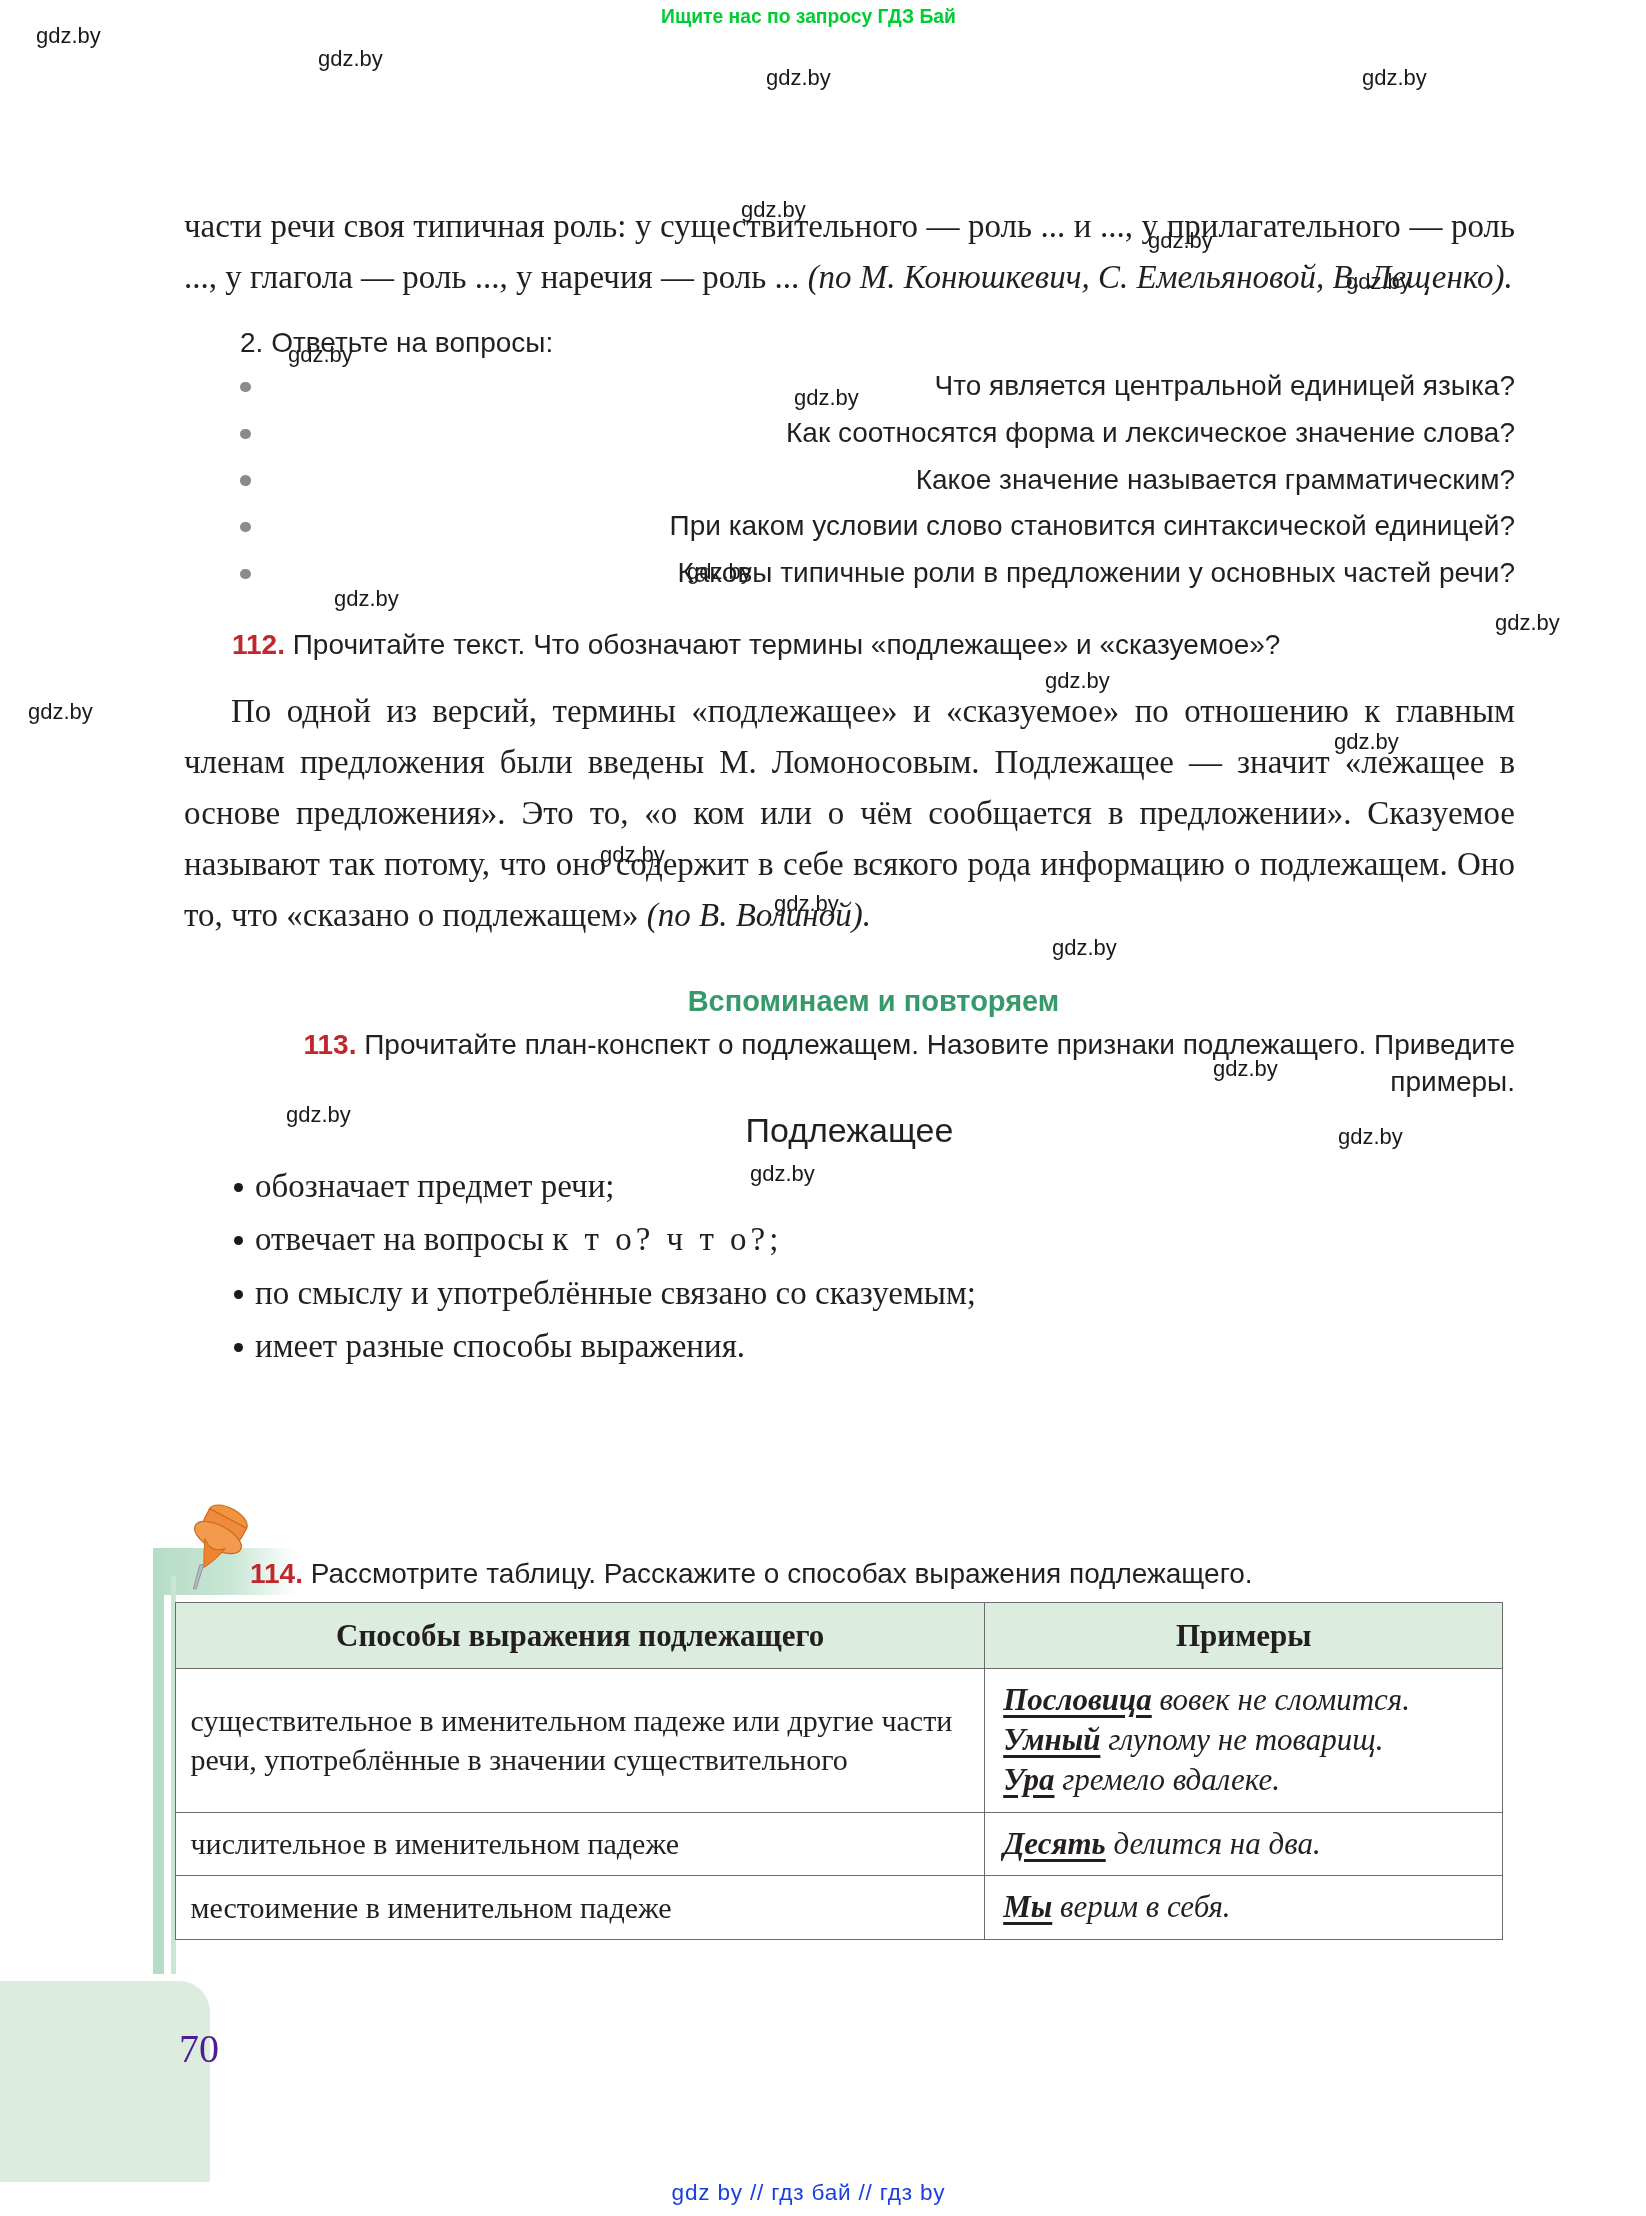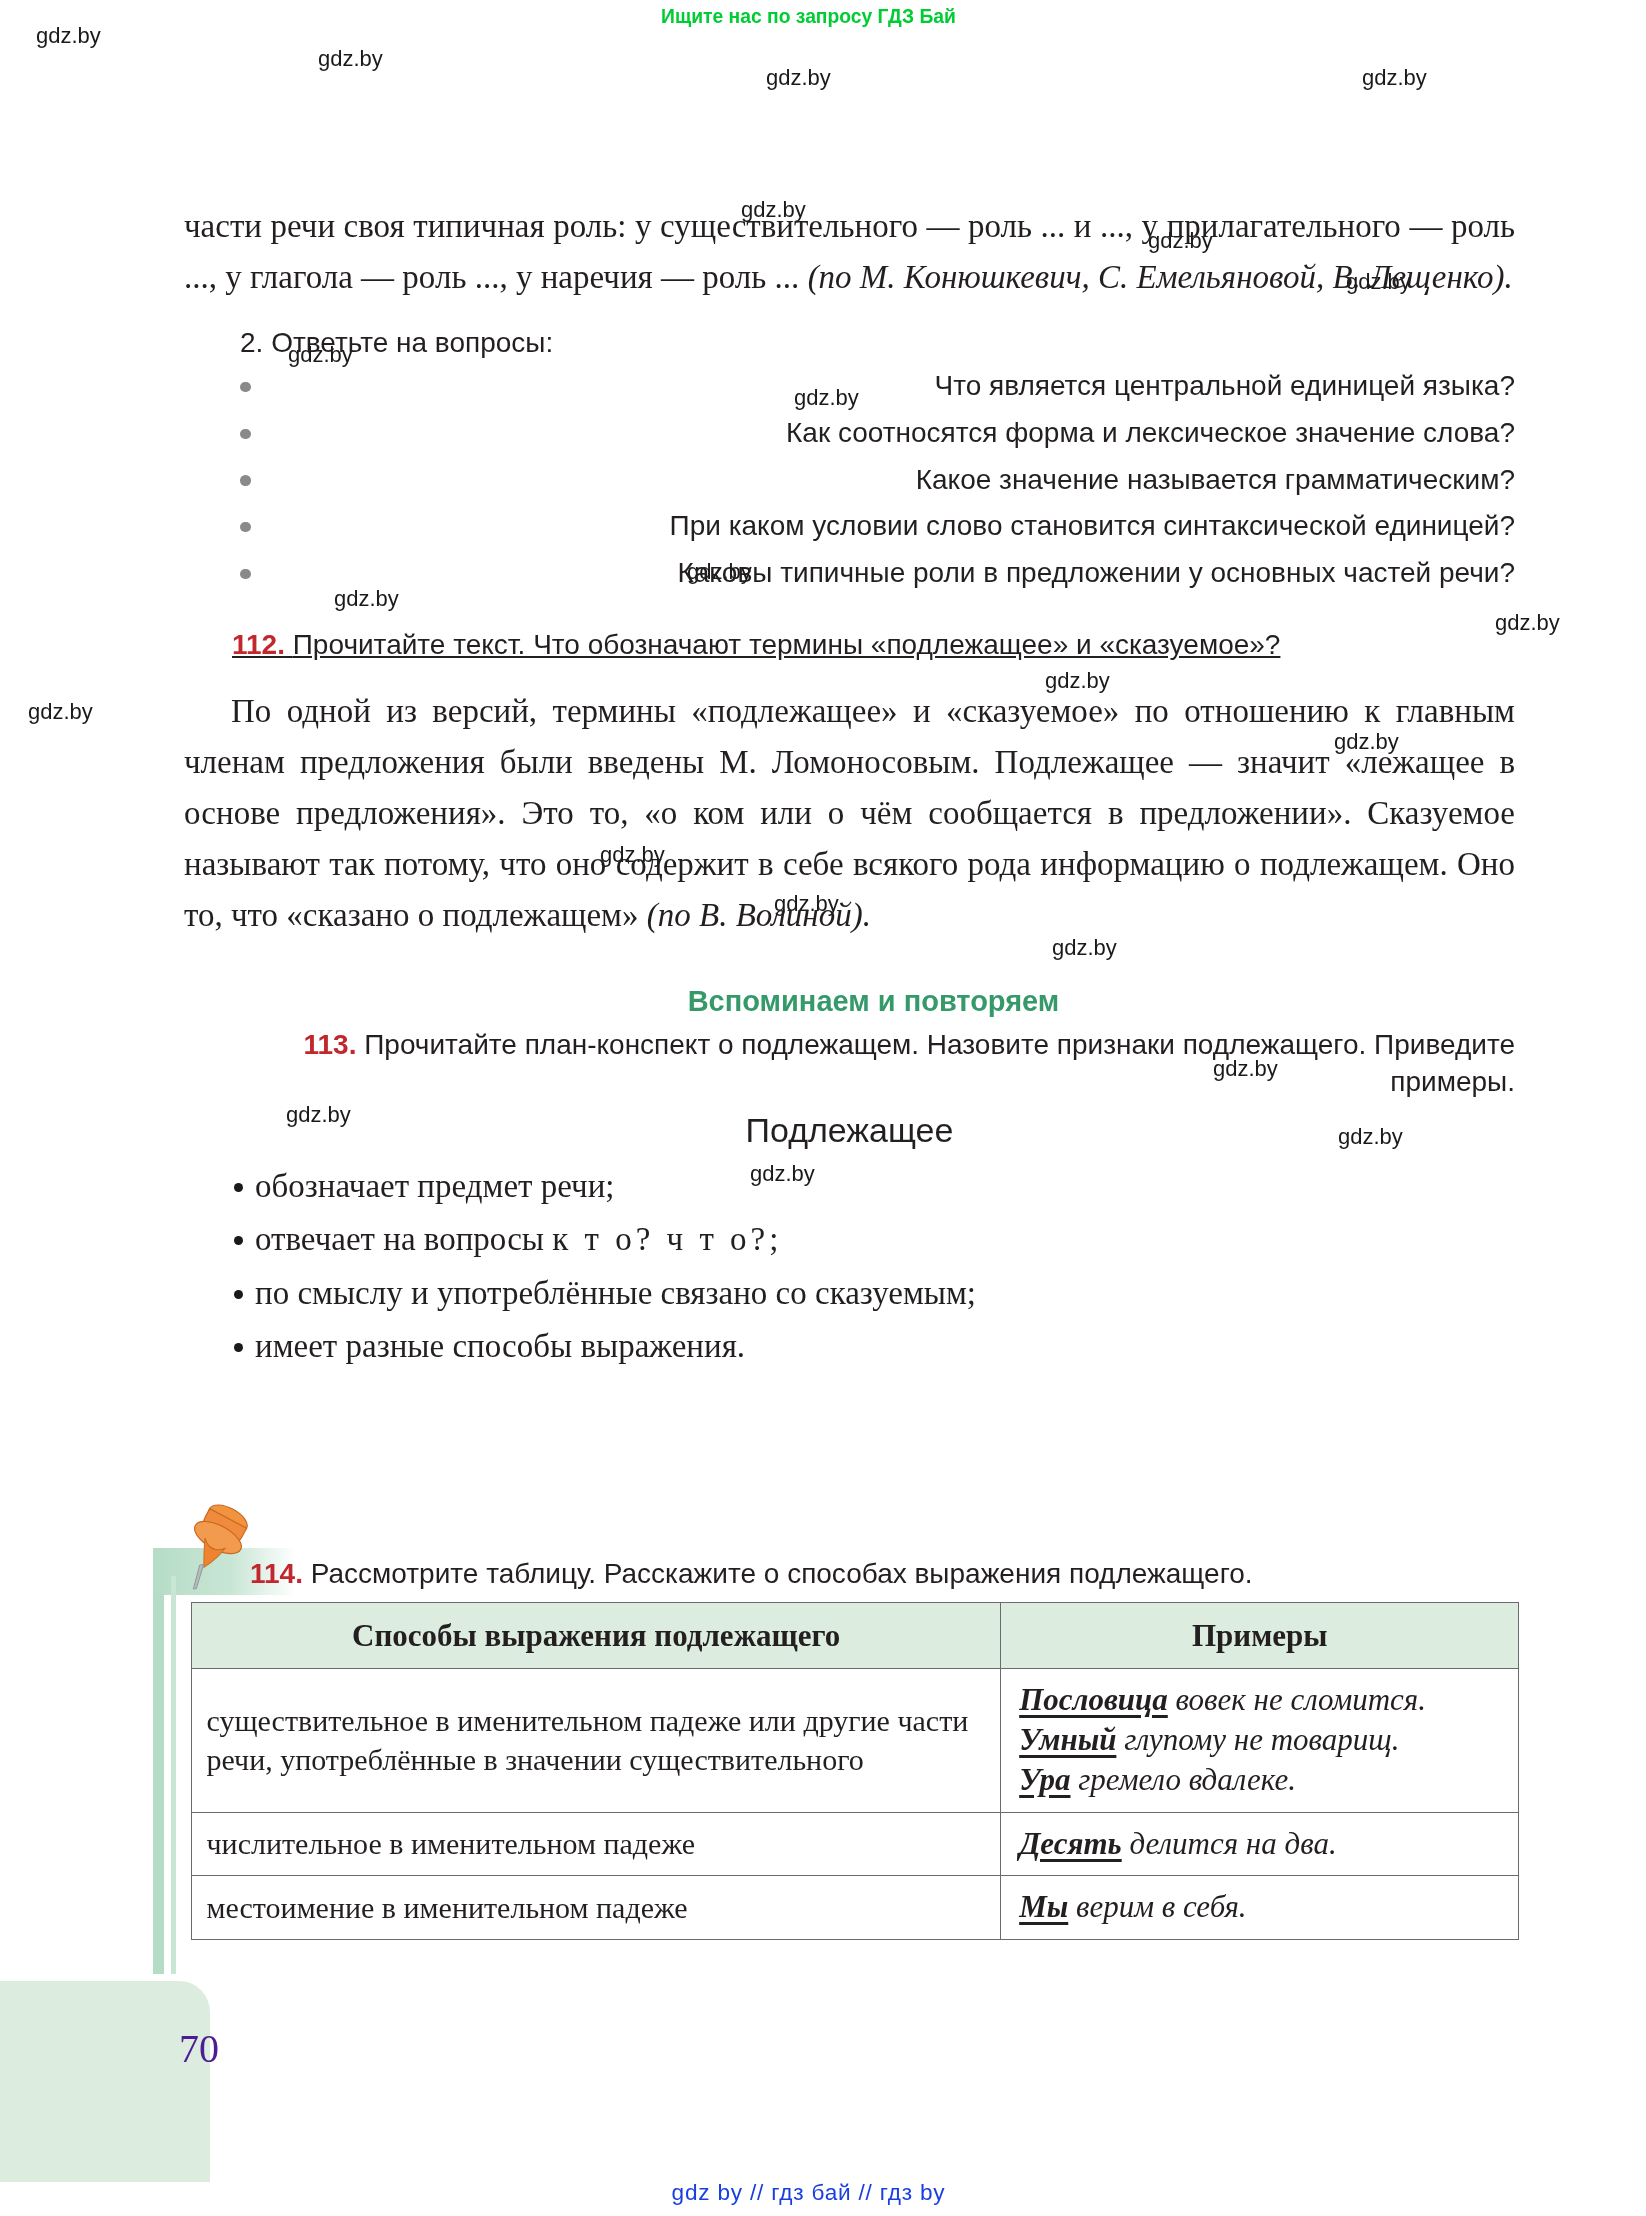--- a/index.html
+++ b/index.html
@@ -190,21 +190,21 @@
     position: absolute;
     left: 176px;
     top: 1499px;
     width: 77px;
     height: 97px;
   }
 
   
   .tbl-wrap {
     position: absolute;
-    left: 191px;
+    left: 175px;
     top: 1602px;
     width: 1328px;
   }
   table.spec {
     border-collapse: collapse;
     width: 100%;
     table-layout: fixed;
   }
   table.spec th, table.spec td {
     border: 1.6px solid #6b6b6b;
@@ -303,21 +303,21 @@
     <p class="sans-line" style="margin-top:21px; padding-left:56px;">2. Ответьте на вопросы:</p>
 
     <ul class="qlist">
       <li>Что является центральной единицей языка?</li>
       <li>Как соотносятся форма и лексическое значение слова?</li>
       <li>Какое значение называется грамматическим?</li>
       <li>При каком условии слово становится синтаксической единицей?</li>
       <li>Каковы типичные роли в предложении у основных частей речи?</li>
     </ul>
 
-    <p class="sans-line" style="margin-top:35px; padding-left:48px;text-decoration:underline;">
+    <p class="sans-line" style="margin-top:35px; padding-left:48px;">
       <span class="ex-num">112.</span>
       <span>Прочитайте текст. Что обозначают термины «подлежащее» и «сказуемое»?</span>
     </p>
 
     <p class="serif-para indent" style="margin-top:22.6px;">
       <span>По одной из версий, термины «подлежащее» и «сказуемое» по отношению к главным членам предложения были введены М. Ломоносовым. Подлежащее — значит «лежащее в основе предложения». Это то, «о ком или о чём сообщается в предложении». Сказуемое называют так потому, что оно содержит в себе всякого рода информацию о подлежащем. Оно то, что «сказано о подлежащем» </span><span class="ital">(по В. Волиной).</span>
     </p>
 
     <p class="green-head" style="margin-top:44px; padding-left:48px;text-align:center;">Вспоминаем и повторяем</p>
 

